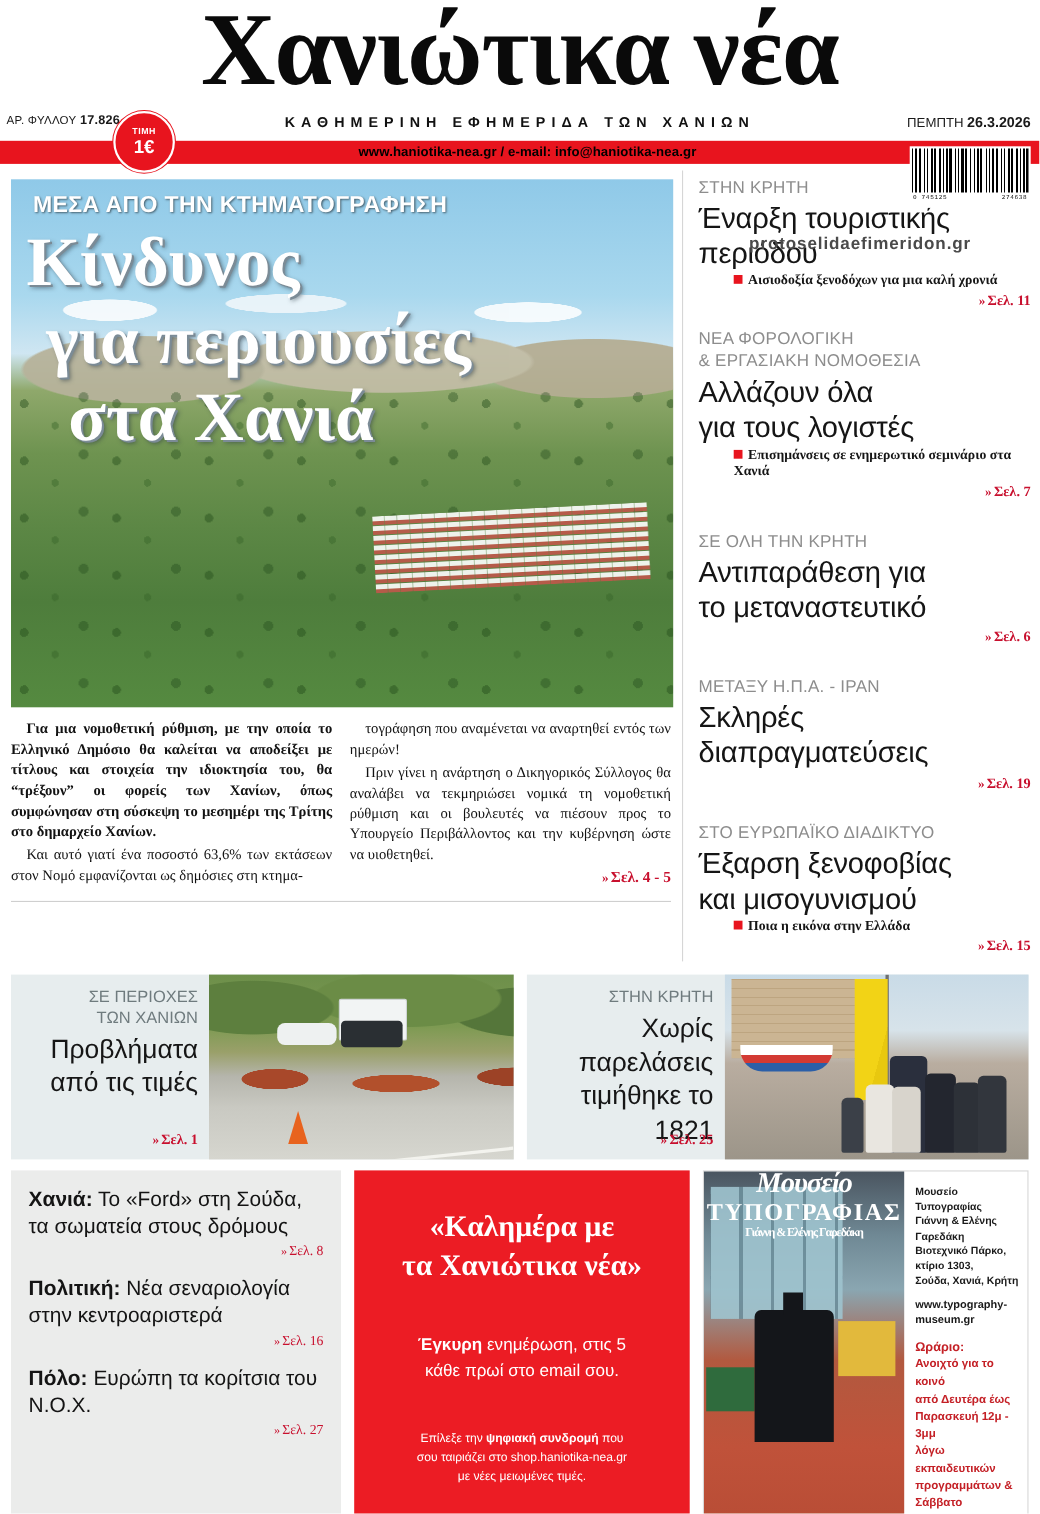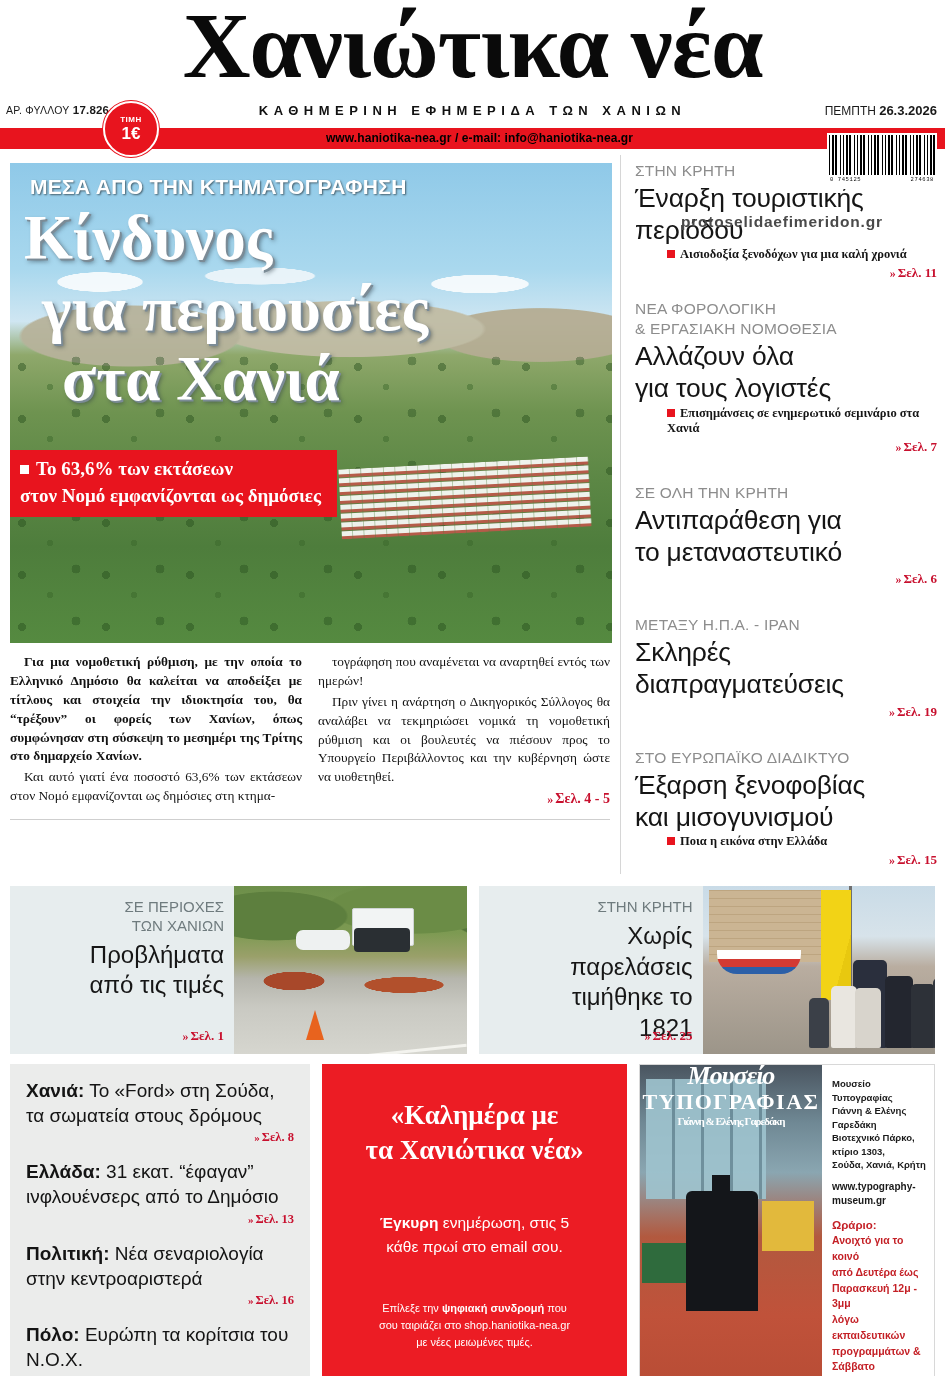--- a/index.html
+++ b/index.html
@@ -205,21 +205,21 @@
   .watermark{
     position:absolute;left:60px;top:58px;
     font-size:15.5px;font-weight:700;color:#4a4a4a;
     letter-spacing:.8px;
     font-family:"Liberation Sans", sans-serif;
   }
 
   
   .mid-row{display:flex;margin:12px 10px 0 10px;gap:12px;}
   .mid-box{
-    background:#e7edee;display:flex;flex:1;height:168px;position:relative;padding-left:44px;
+    background:#e7edee;display:flex;flex:1;height:168px;position:relative;
   }
   .mid-left-txt{
     width:170px;padding:12px 10px 0 0;text-align:right;position:relative;
   }
   .mid-cat{color:#6f7b7e;font-size:15px;line-height:1.25;}
   .mid-head{font-size:24px;line-height:1.28;color:#161616;margin-top:4px;}
   .mid-pg{
     position:absolute;right:10px;bottom:10px;
     color:#c8102e;font-weight:700;font-size:13px;
     font-family:"Liberation Serif", serif;
@@ -302,21 +302,21 @@
   
   .bot-row{display:flex;margin:10px 10px 0 10px;gap:12px;}
   .briefs{
     width:300px;background:#ebeceb;padding:14px 16px 10px 16px;
     box-sizing:border-box;height:360px;
   }
   .brief{margin-bottom:14px;}
   .brief .t{font-size:19px;line-height:1.32;color:#141414;}
   .brief .t b{font-weight:700;}
   .brief .pg{
-    text-align:right;color:#c8102e;font-weight:700;font-size:12.5px;margin-top:2px;
+    text-align:right;color:#c8102e;font-weight:400;font-size:12.5px;margin-top:2px;
     font-family:"Liberation Serif", serif;
   }
   .brief .pg .ar{font-size:11px;margin-right:2px;}
 
   .ad-red{
     width:305px;background:#ec1c24;color:#fff;box-sizing:border-box;
     padding:34px 14px 10px 14px;text-align:center;height:360px;
   }
   .ad-red .t1{
     font-family:"Liberation Serif", serif;font-weight:700;
@@ -431,24 +431,20 @@
           <div class="mountains"></div>
           <div class="olives"></div>
           <div class="village"></div>
 
           <div class="kicker">ΜΕΣΑ ΑΠΟ ΤΗΝ ΚΤΗΜΑΤΟΓΡΑΦΗΣΗ</div>
           <div class="headline">
             <span>Κίνδυνος</span>
             <span class="l2">για περιουσίες</span>
             <span class="l3">στα Χανιά</span>
           </div>
-          <div class="lead-sub">
-            <span class="sq"></span><span>Το 63,6% των εκτάσεων</span><br>
-            <span>στον Νομό εμφανίζονται ως δημόσιες</span>
-          </div>
         </div>
 
         <div class="lead-text">
           <div class="col">
             <p class="b">Για μια νομοθετική ρύθμιση, με την οποία το Ελληνικό Δημόσιο θα καλείται να αποδείξει με τίτλους και στοιχεία την ιδιοκτησία του, θα “τρέξουν” οι φορείς των Χανίων, όπως συμφώνησαν στη σύσκεψη το μεσημέρι της Τρίτης στο δημαρχείο Χανίων.</p>
             <p>Και αυτό γιατί ένα ποσοστό 63,6% των εκτάσεων στον Νομό εμφανίζονται ως δημόσιες στη κτημα-</p>
           </div>
           <div class="col">
             <p>τογράφηση που αναμένεται να αναρτηθεί εντός των ημερών!</p>
             <p>Πριν γίνει η ανάρτηση ο Δικηγορικός Σύλλογος θα αναλάβει να τεκμηριώσει νομικά τη νομοθετική ρύθμιση και οι βουλευτές να πιέσουν προς το Υπουργείο Περιβάλλοντος και την κυβέρνηση ώστε να υιοθετηθεί.</p>
@@ -572,24 +568,20 @@
 
     <div class="bot-row">
 
       <div class="briefs">
 
         <div class="brief">
           <div class="t"><b>Χανιά:</b><span> Το «Ford» στη Σούδα, τα σωματεία στους δρόμους</span></div>
           <div class="pg"><span class="ar">»</span><span>Σελ. 8</span></div>
         </div>
 
-        <div class="brief">
-          <div class="t"><b>Ελλάδα:</b><span> 31 εκατ. “έφαγαν” ινφλουένσερς από το Δημόσιο</span></div>
-          <div class="pg"><span class="ar">»</span><span>Σελ. 13</span></div>
-        </div>
 
         <div class="brief">
           <div class="t"><b>Πολιτική:</b><span> Νέα σεναριολογία στην κεντροαριστερά</span></div>
           <div class="pg"><span class="ar">»</span><span>Σελ. 16</span></div>
         </div>
 
         <div class="brief">
           <div class="t"><b>Πόλο:</b><span> Ευρώπη τα κορίτσια του Ν.Ο.Χ.</span></div>
           <div class="pg"><span class="ar">»</span><span>Σελ. 27</span></div>
         </div>

